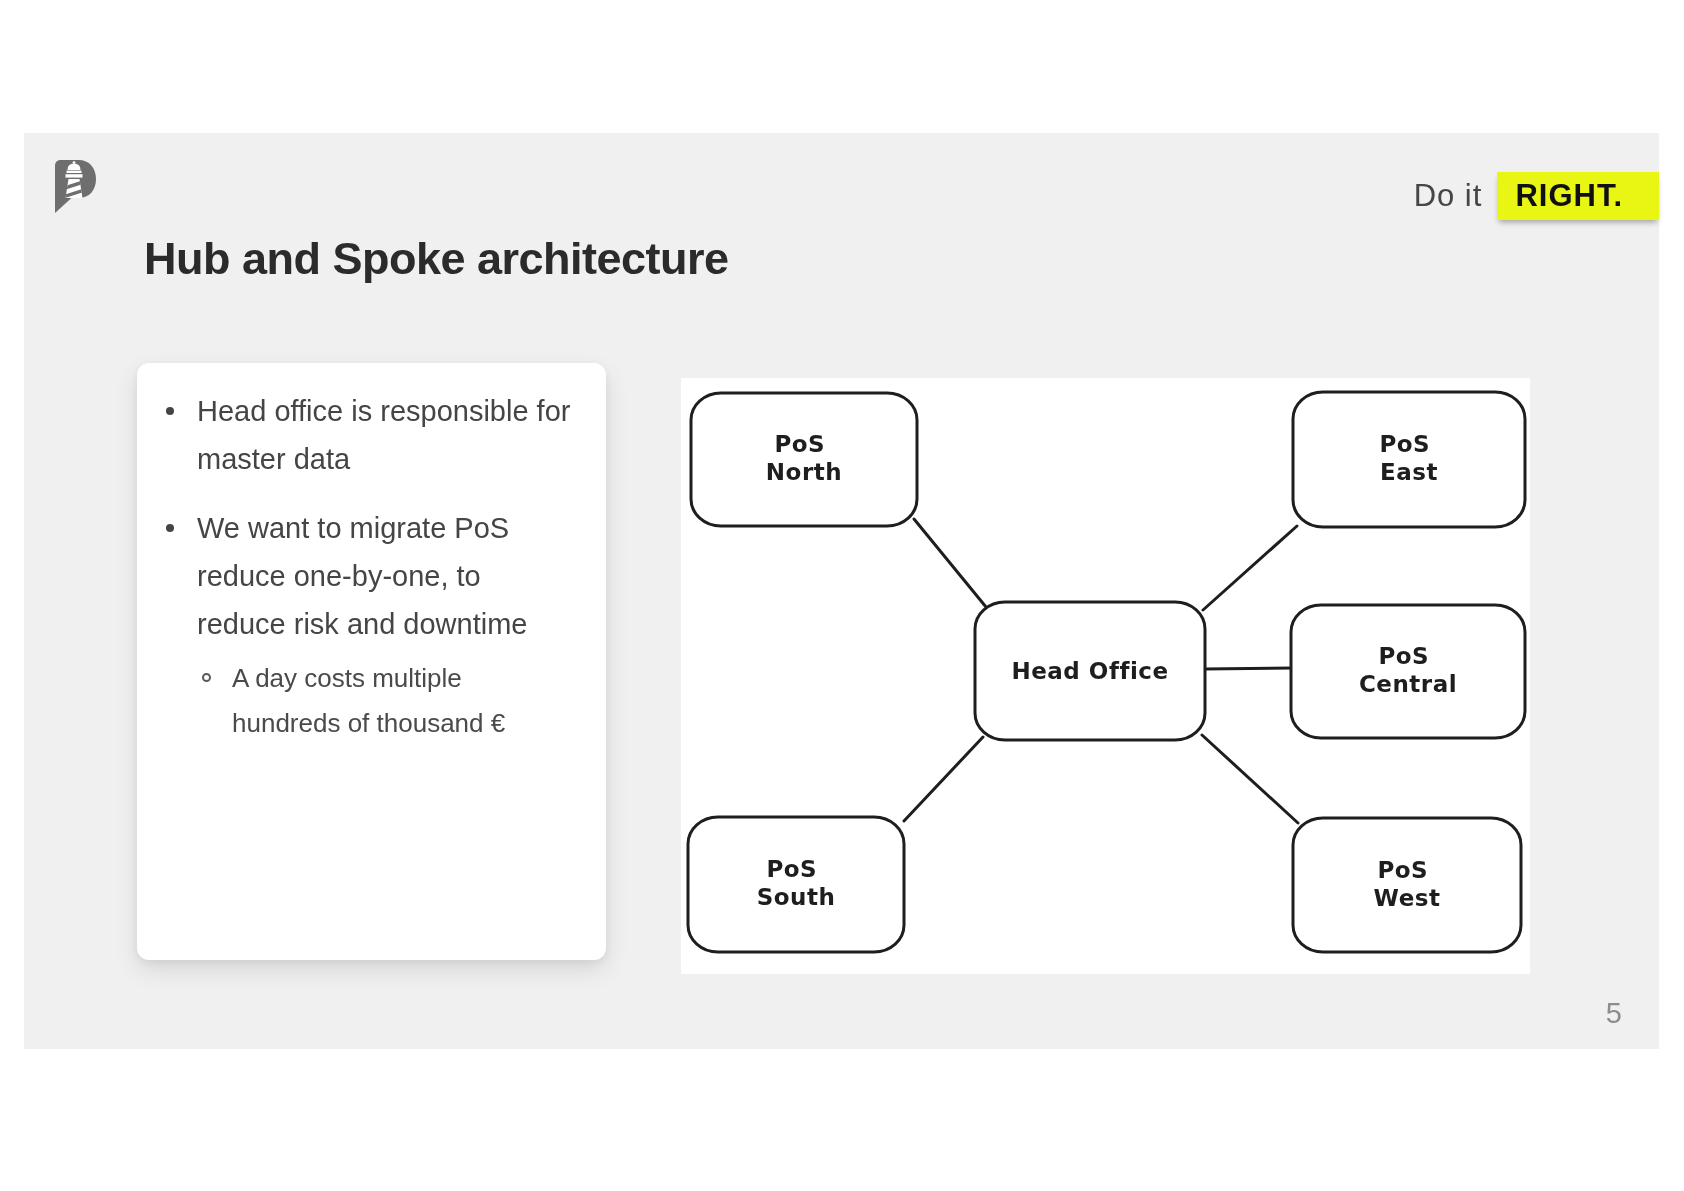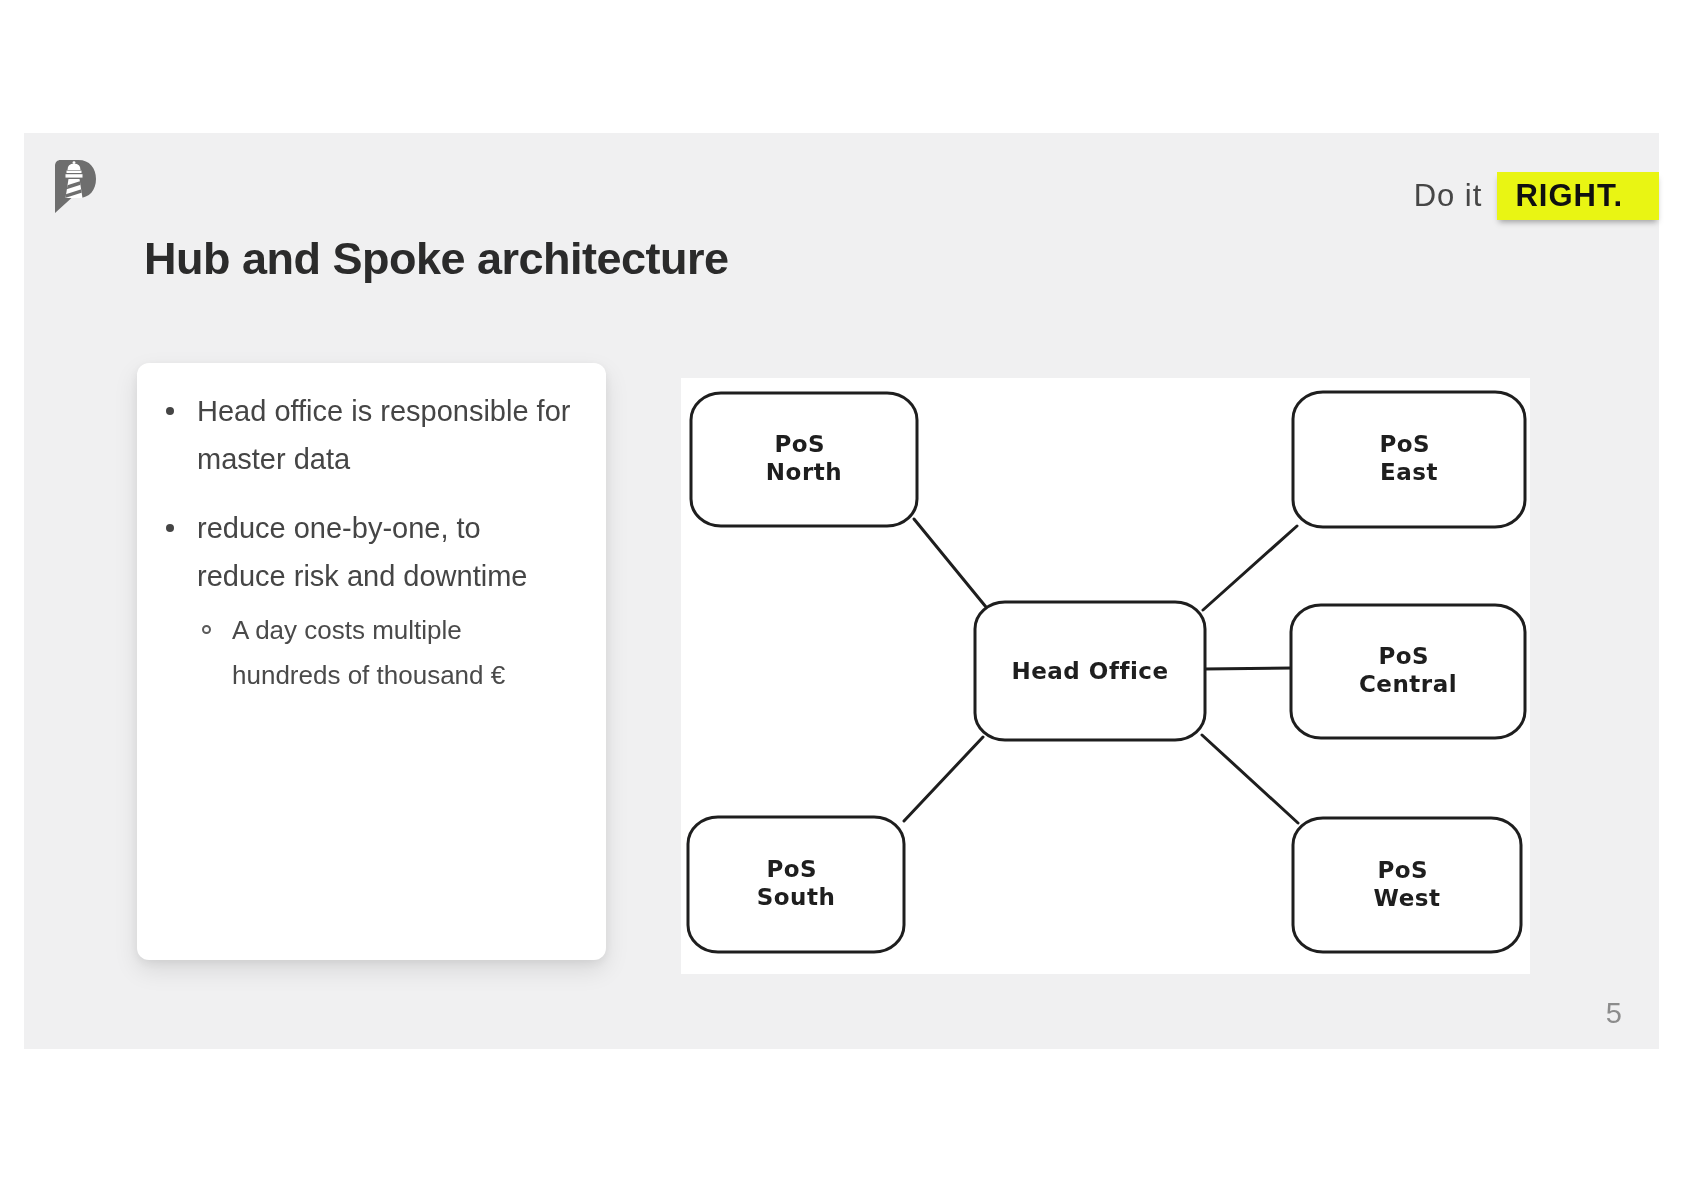--- a/index.html
+++ b/index.html
@@ -89,20 +89,21 @@
 
         <div class="bullet-item">
           <span class="dot"></span>
           <div class="line">Head office is responsible for</div>
           <div class="line">master data</div>
         </div>
 
 
         <div class="bullet-item">
           <span class="dot"></span>
+          <div class="line">We want to migrate PoS</div>
           <div class="line">reduce one-by-one, to</div>
           <div class="line">reduce risk and downtime</div>
           <div class="sub-list">
             <div class="sub-item">
               <span class="ring"></span>
               <div class="line">A day costs multiple</div>
               <div class="line">hundreds of thousand €</div>
             </div>
           </div>
         </div>

